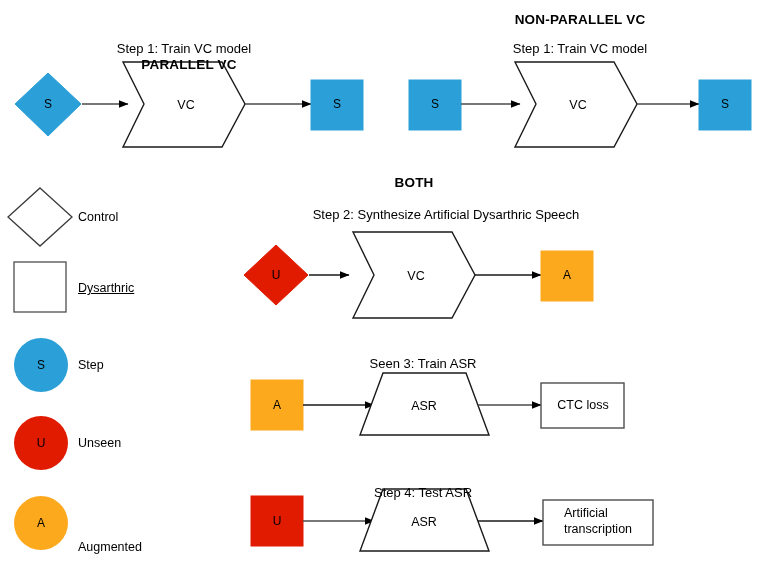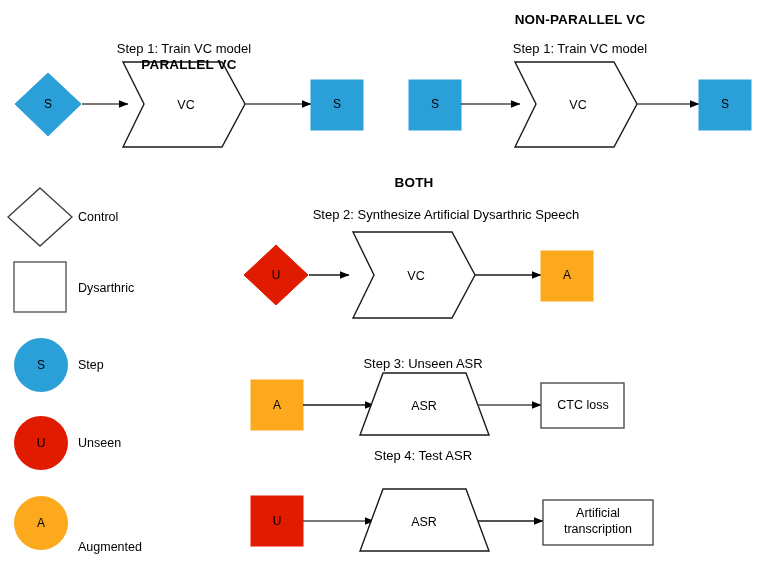--- a/index.html
+++ b/index.html
@@ -44,21 +44,20 @@
     font-size: 12px;
     font-weight: normal;
   }
   .legend-text {
     font-size: 12.5px;
     font-weight: normal;
   }
   .box-text {
     font-size: 12.5px;
     font-weight: normal;
-    text-align: center;
     line-height: 1.25;
   }
   .ctr {
     transform: translate(-50%, -50%);
   }
   .ctr-x {
     transform: translateX(-50%);
   }
 </style>
 </head>
@@ -141,23 +140,23 @@
 <div class="lbl section-title ctr-x" style="left:580px; top:12px;">NON-PARALLEL VC</div>
 
 <div class="lbl section-title ctr-x" style="left:414px; top:175px;">BOTH</div>
 
 <div class="lbl step-label ctr-x" style="left:184px; top:42px;">Step 1: Train VC model</div>
 
 <div class="lbl step-label ctr-x" style="left:580px; top:42px;">Step 1: Train VC model</div>
 
 <div class="lbl step-label ctr-x" style="left:426px; top:208px;margin-left:20px;">Step 2: Synthesize Artificial Dysarthric Speech</div>
 
-<div class="lbl step-label ctr-x" style="left:423px; top:357px;">Step 3: Unseen ASR</div>
-
-<div class="lbl step-label ctr-x" style="left:423px; top:449px;">Step 4: Test ASR</div>
+<div class="lbl step-label ctr-x" style="left:423px; top:357px;">Seen 3: Train ASR</div>
+
+<div class="lbl step-label ctr-x" style="left:423px; top:486px;">Step 4: Test ASR</div>
 
 <div class="lbl token-text ctr" style="left:48px; top:105px;">S</div>
 
 <div class="lbl shape-text ctr" style="left:186px; top:105px;">VC</div>
 
 <div class="lbl token-text ctr" style="left:337px; top:105px;">S</div>
 
 <div class="lbl token-text ctr" style="left:435px; top:105px;">S</div>
 
 <div class="lbl shape-text ctr" style="left:578px; top:105px;">VC</div>
@@ -186,19 +185,19 @@
 </div>
 
 <div class="lbl token-text ctr" style="left:41px; top:366px;">S</div>
 
 <div class="lbl token-text ctr" style="left:41px; top:444px;">U</div>
 
 <div class="lbl token-text ctr" style="left:41px; top:524px;">A</div>
 
 <div class="lbl legend-text" style="left:78px; top:210px;">Control</div>
 
-<div class="lbl legend-text" style="left:78px; top:281px;">Dysarthric</div>
+<div class="lbl legend-text" style="left:78px; top:281px;text-decoration:underline;">Dysarthric</div>
 
 <div class="lbl legend-text" style="left:78px; top:358px;">Step</div>
 
 <div class="lbl legend-text" style="left:78px; top:436px;">Unseen</div>
 
 <div class="lbl legend-text" style="left:78px; top:540px;">Augmented</div>
 
 </body></html>

